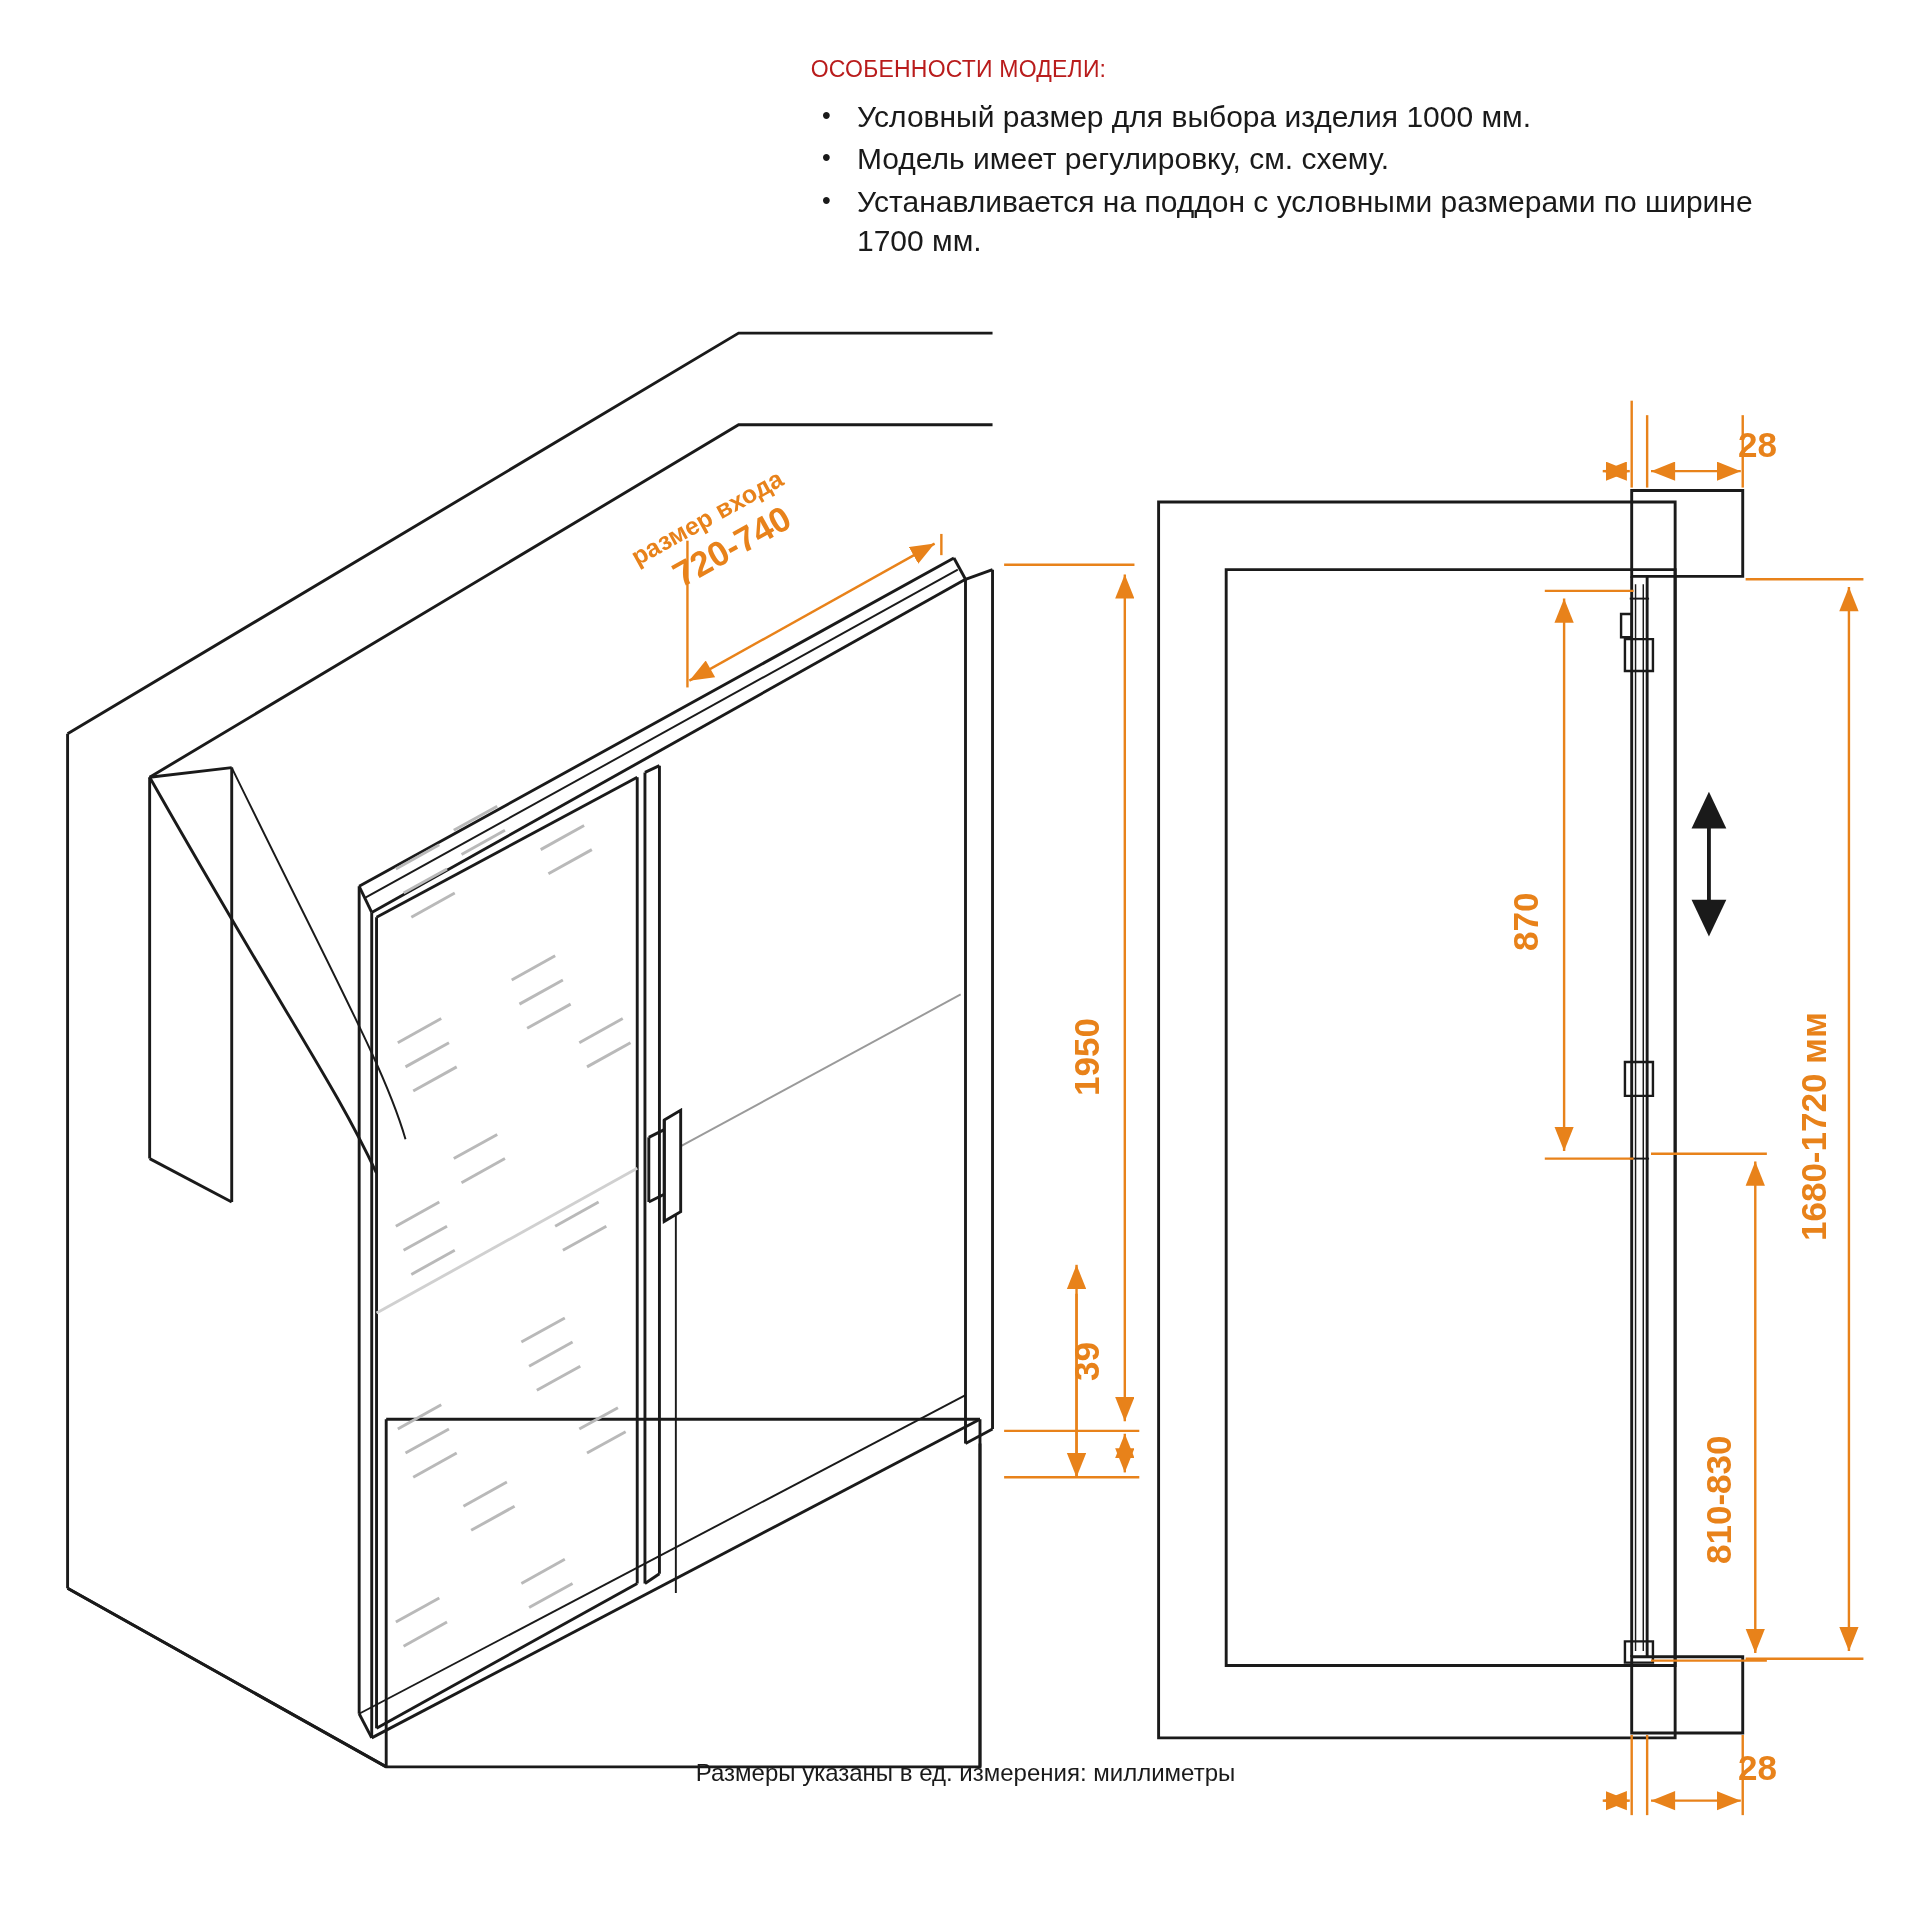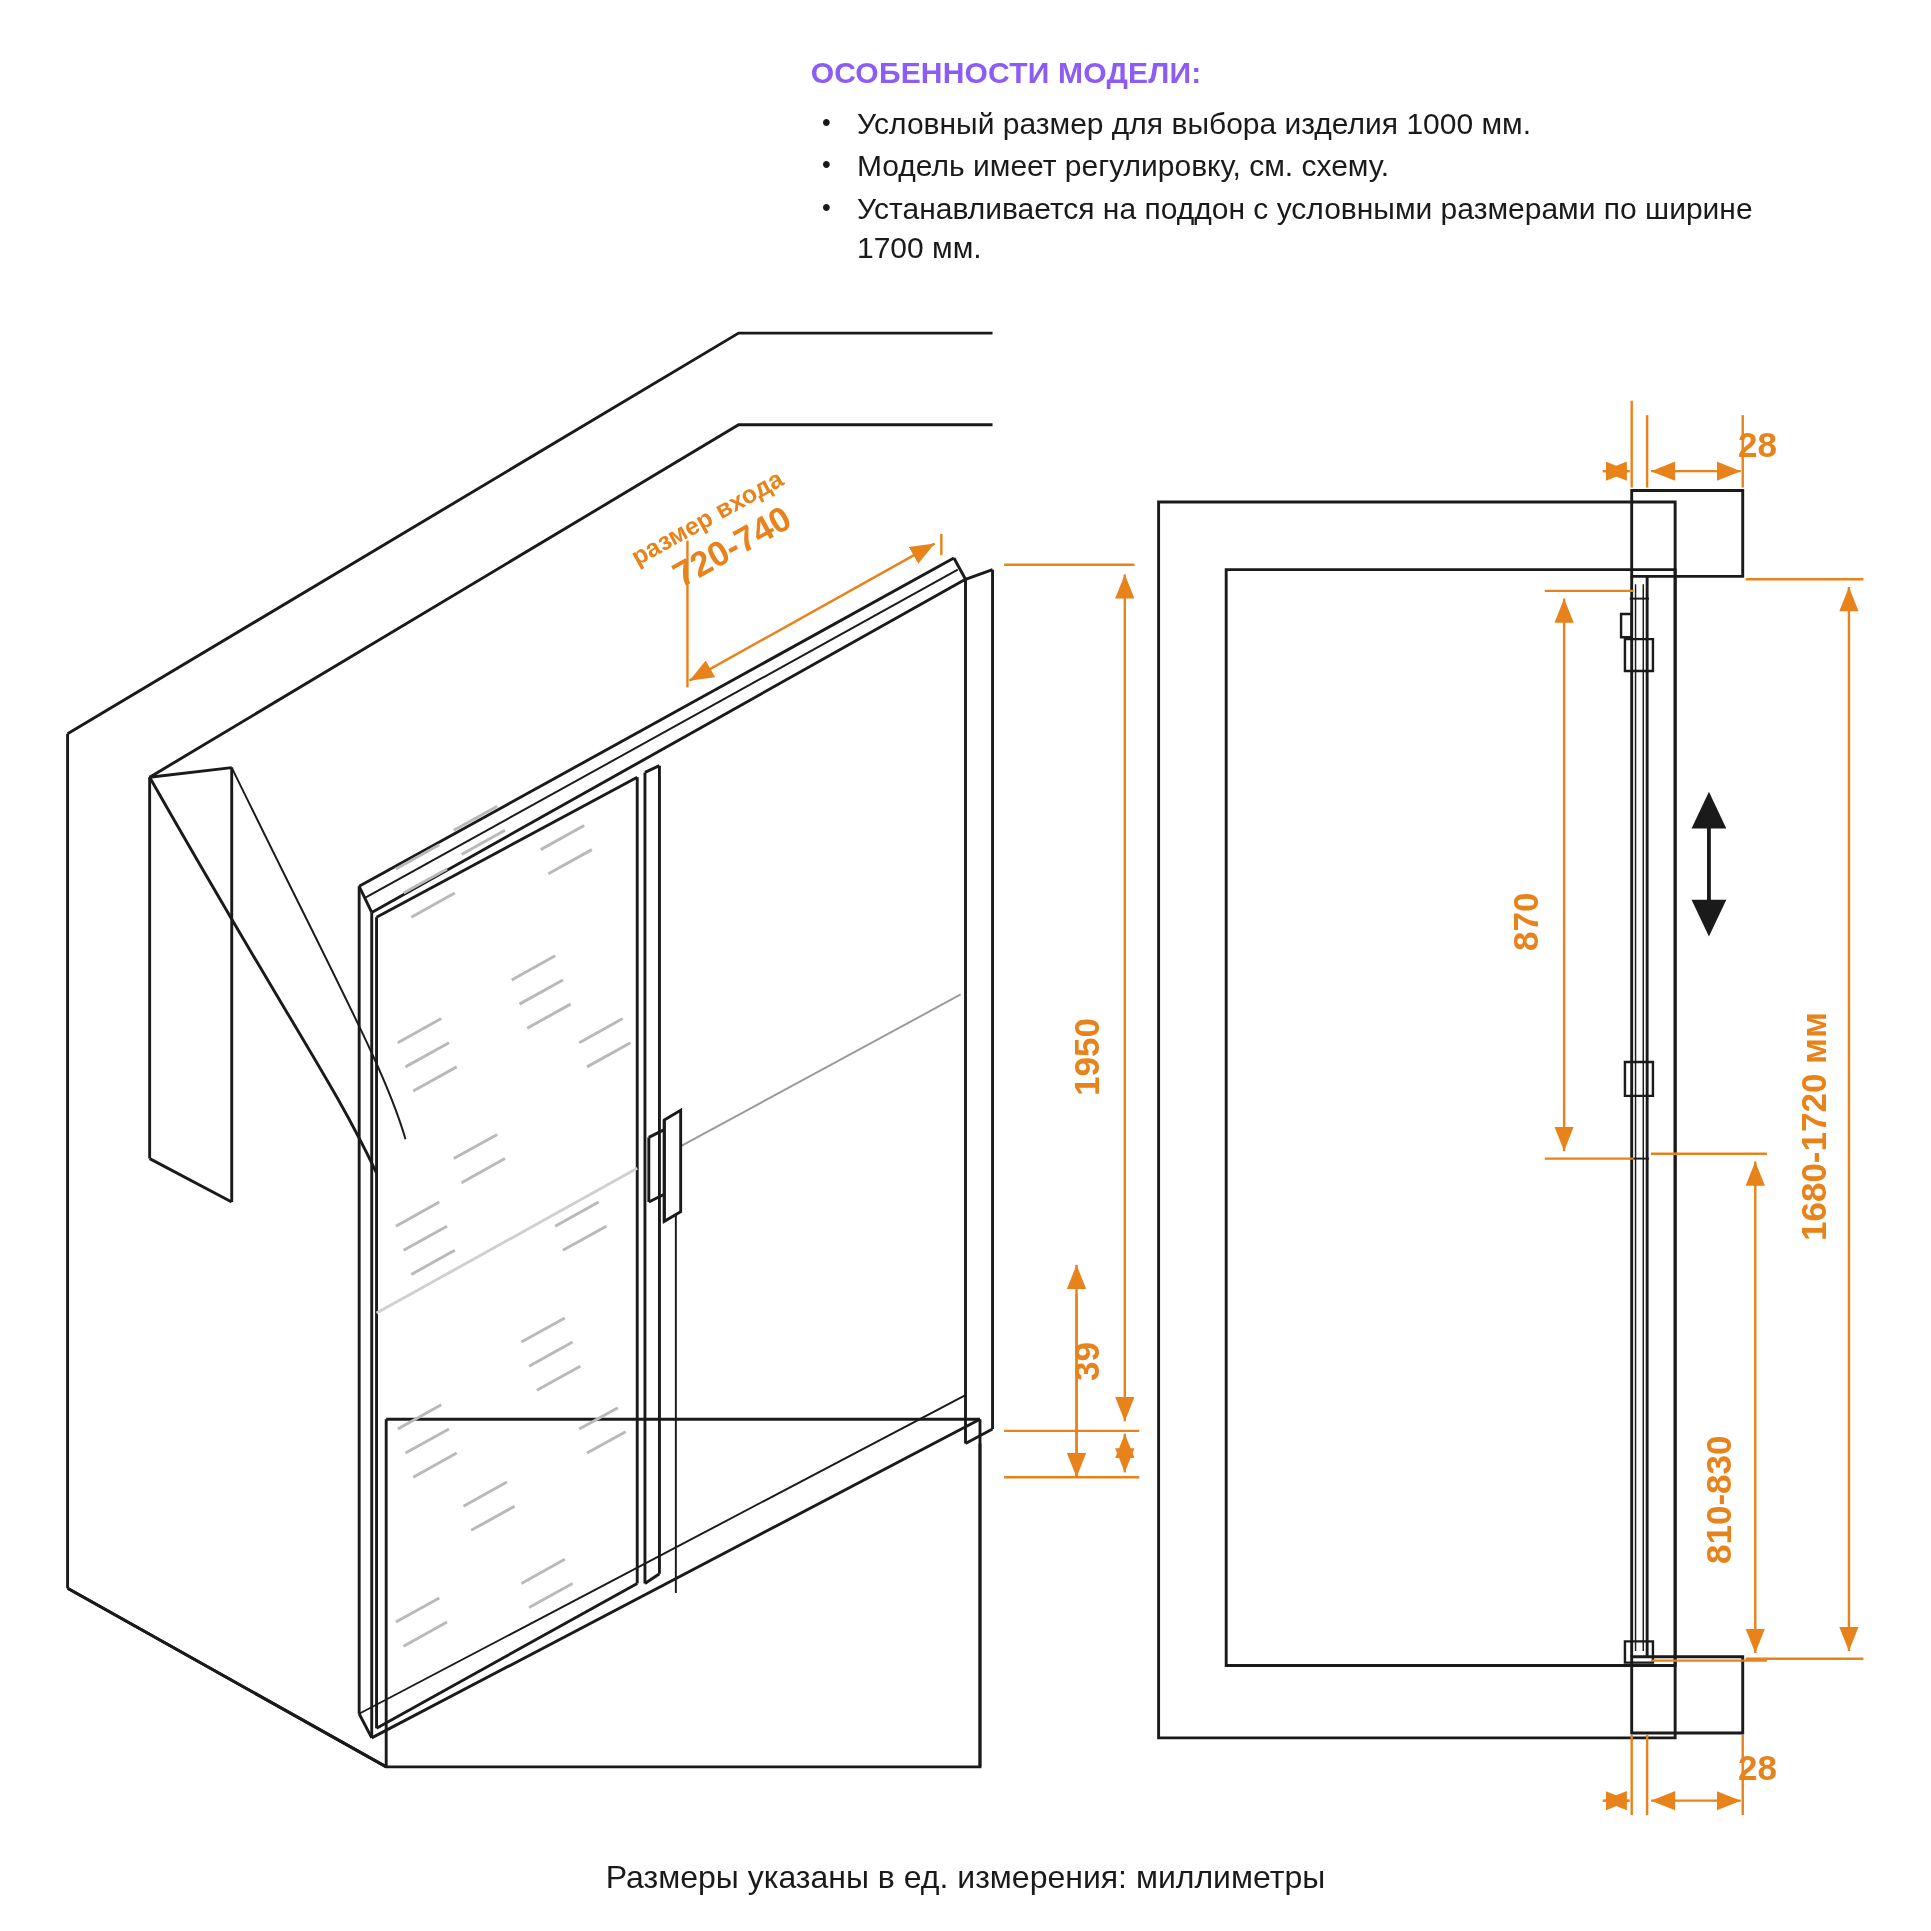--- a/index.html
+++ b/index.html
@@ -20,23 +20,23 @@
     width: 1931px;
     height: 1931px;
   }
   .features {
     position: absolute;
     left: 801px;
     top: 56px;
     width: 1014px;
   }
   .features-title {
-    color: #8b5cf6;
-    font-weight: bold;
-    font-size: 30px;
+    color: #b91c1c;
+    font-weight: normal;
+    font-size: 23px;
     letter-spacing: 0.2px;
     margin: 0 0 13.5px 9.7px;
   }
   .features-list {
     margin: 0;
     padding: 0;
     list-style: none;
   }
   .features-list li {
     position: relative;
@@ -50,24 +50,24 @@
     position: absolute;
     left: 21px;
     top: 0px;
     font-size: 25px;
     line-height: 1.45;
     color: #1a1a1a;
   }
   .footer-note {
     position: absolute;
     left: 0;
-    top: 1859px;
+    top: 1759px;
     width: 1931px;
     text-align: center;
-    font-size: 32px;
+    font-size: 24px;
     color: #1a1a1a;
   }
   .dim-label {
     position: absolute;
     color: #E8821A;
     font-weight: bold;
     font-size: 35px;
     white-space: nowrap;
   }
   .rot90 { transform: rotate(-90deg); transform-origin: left top; }

